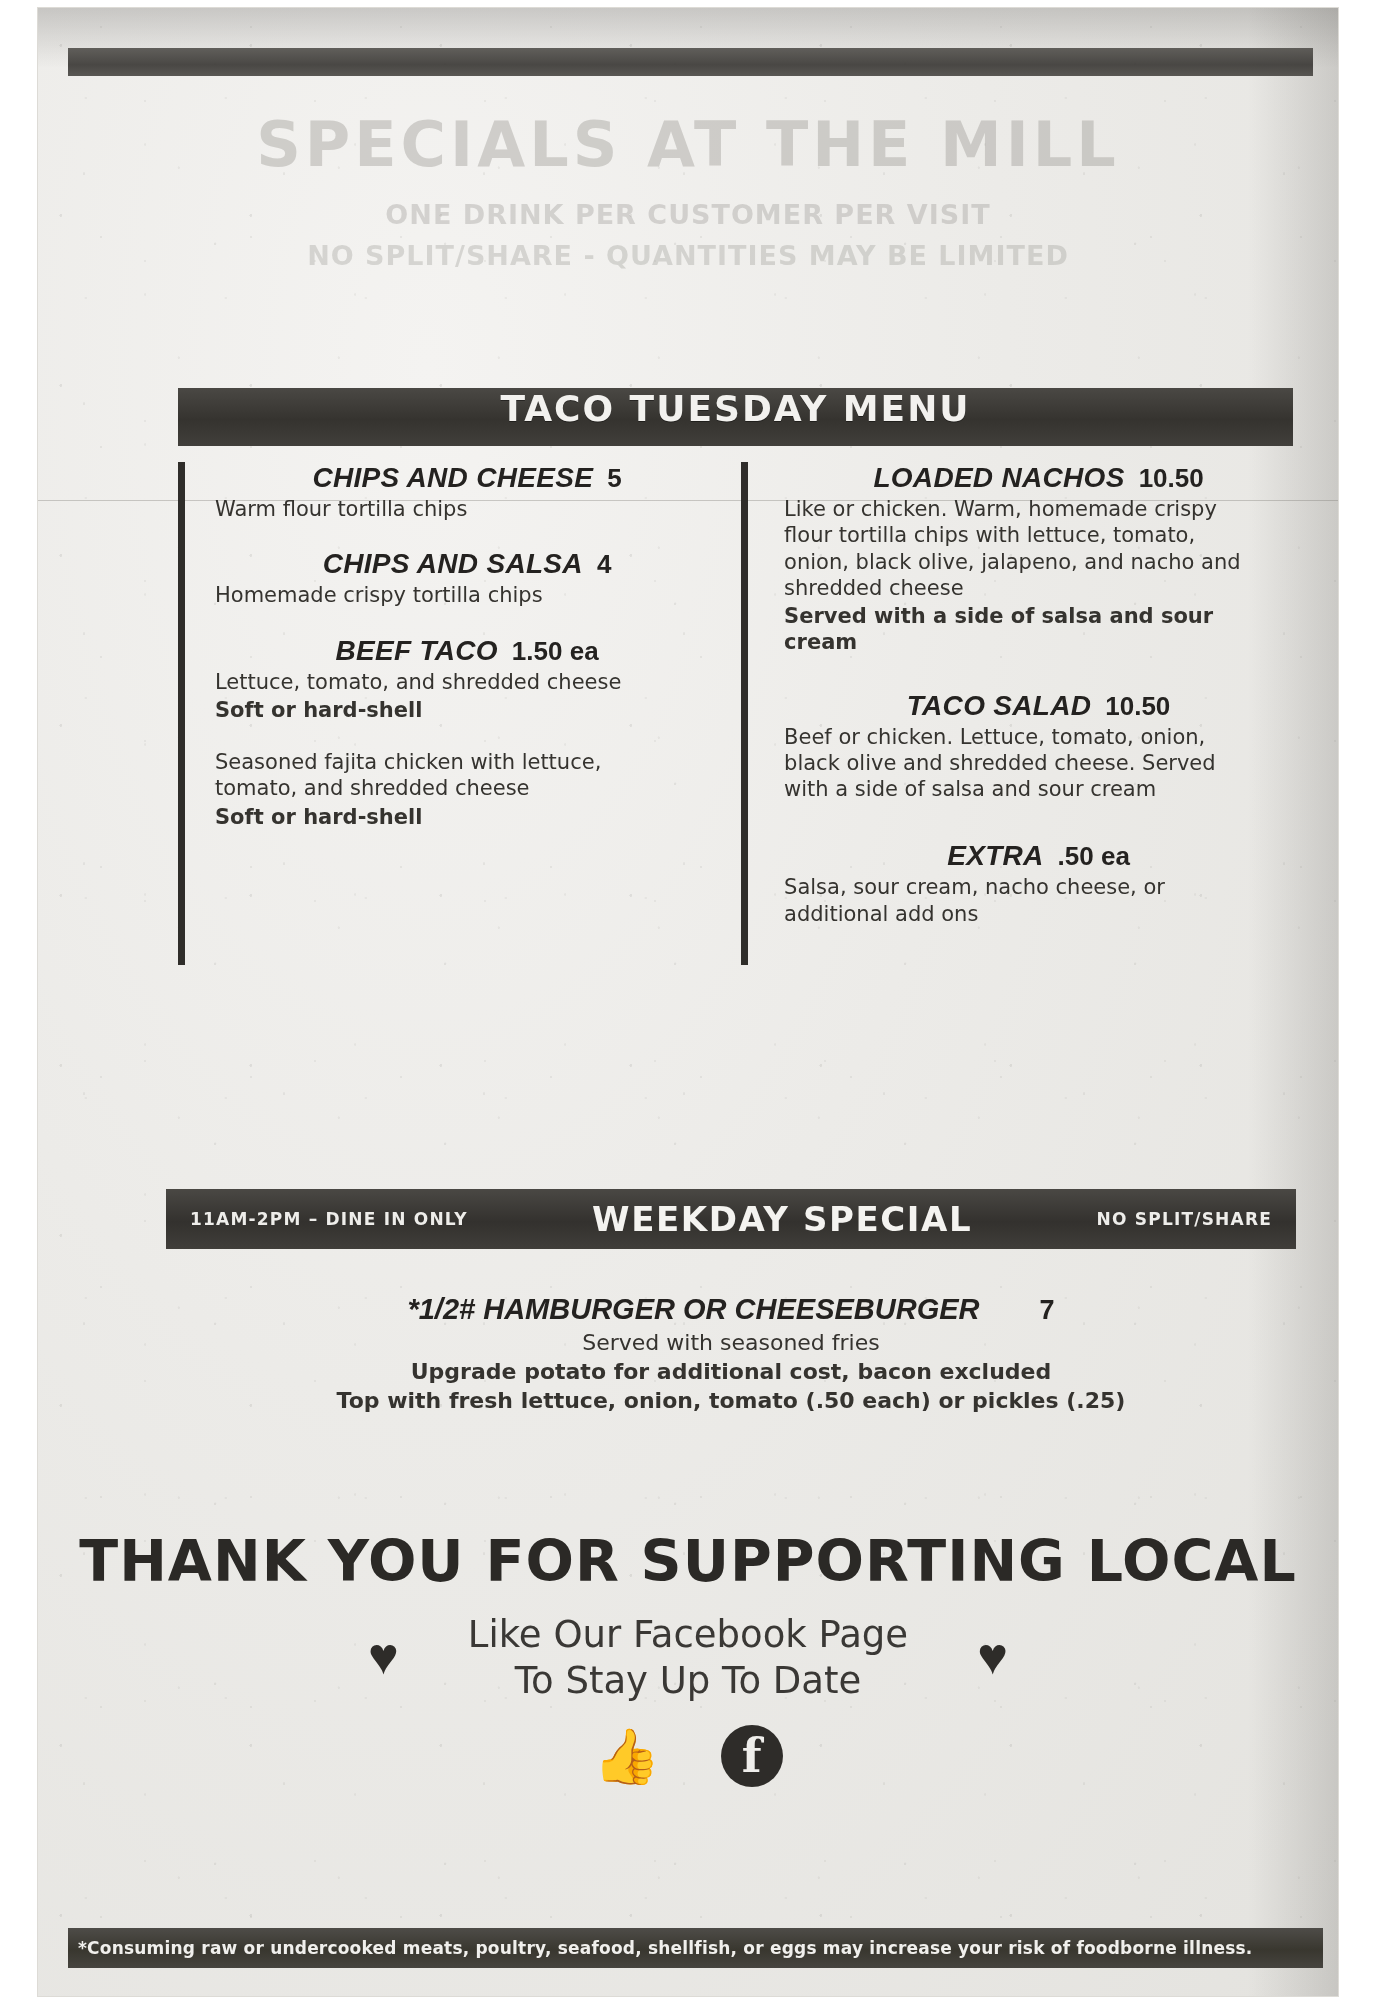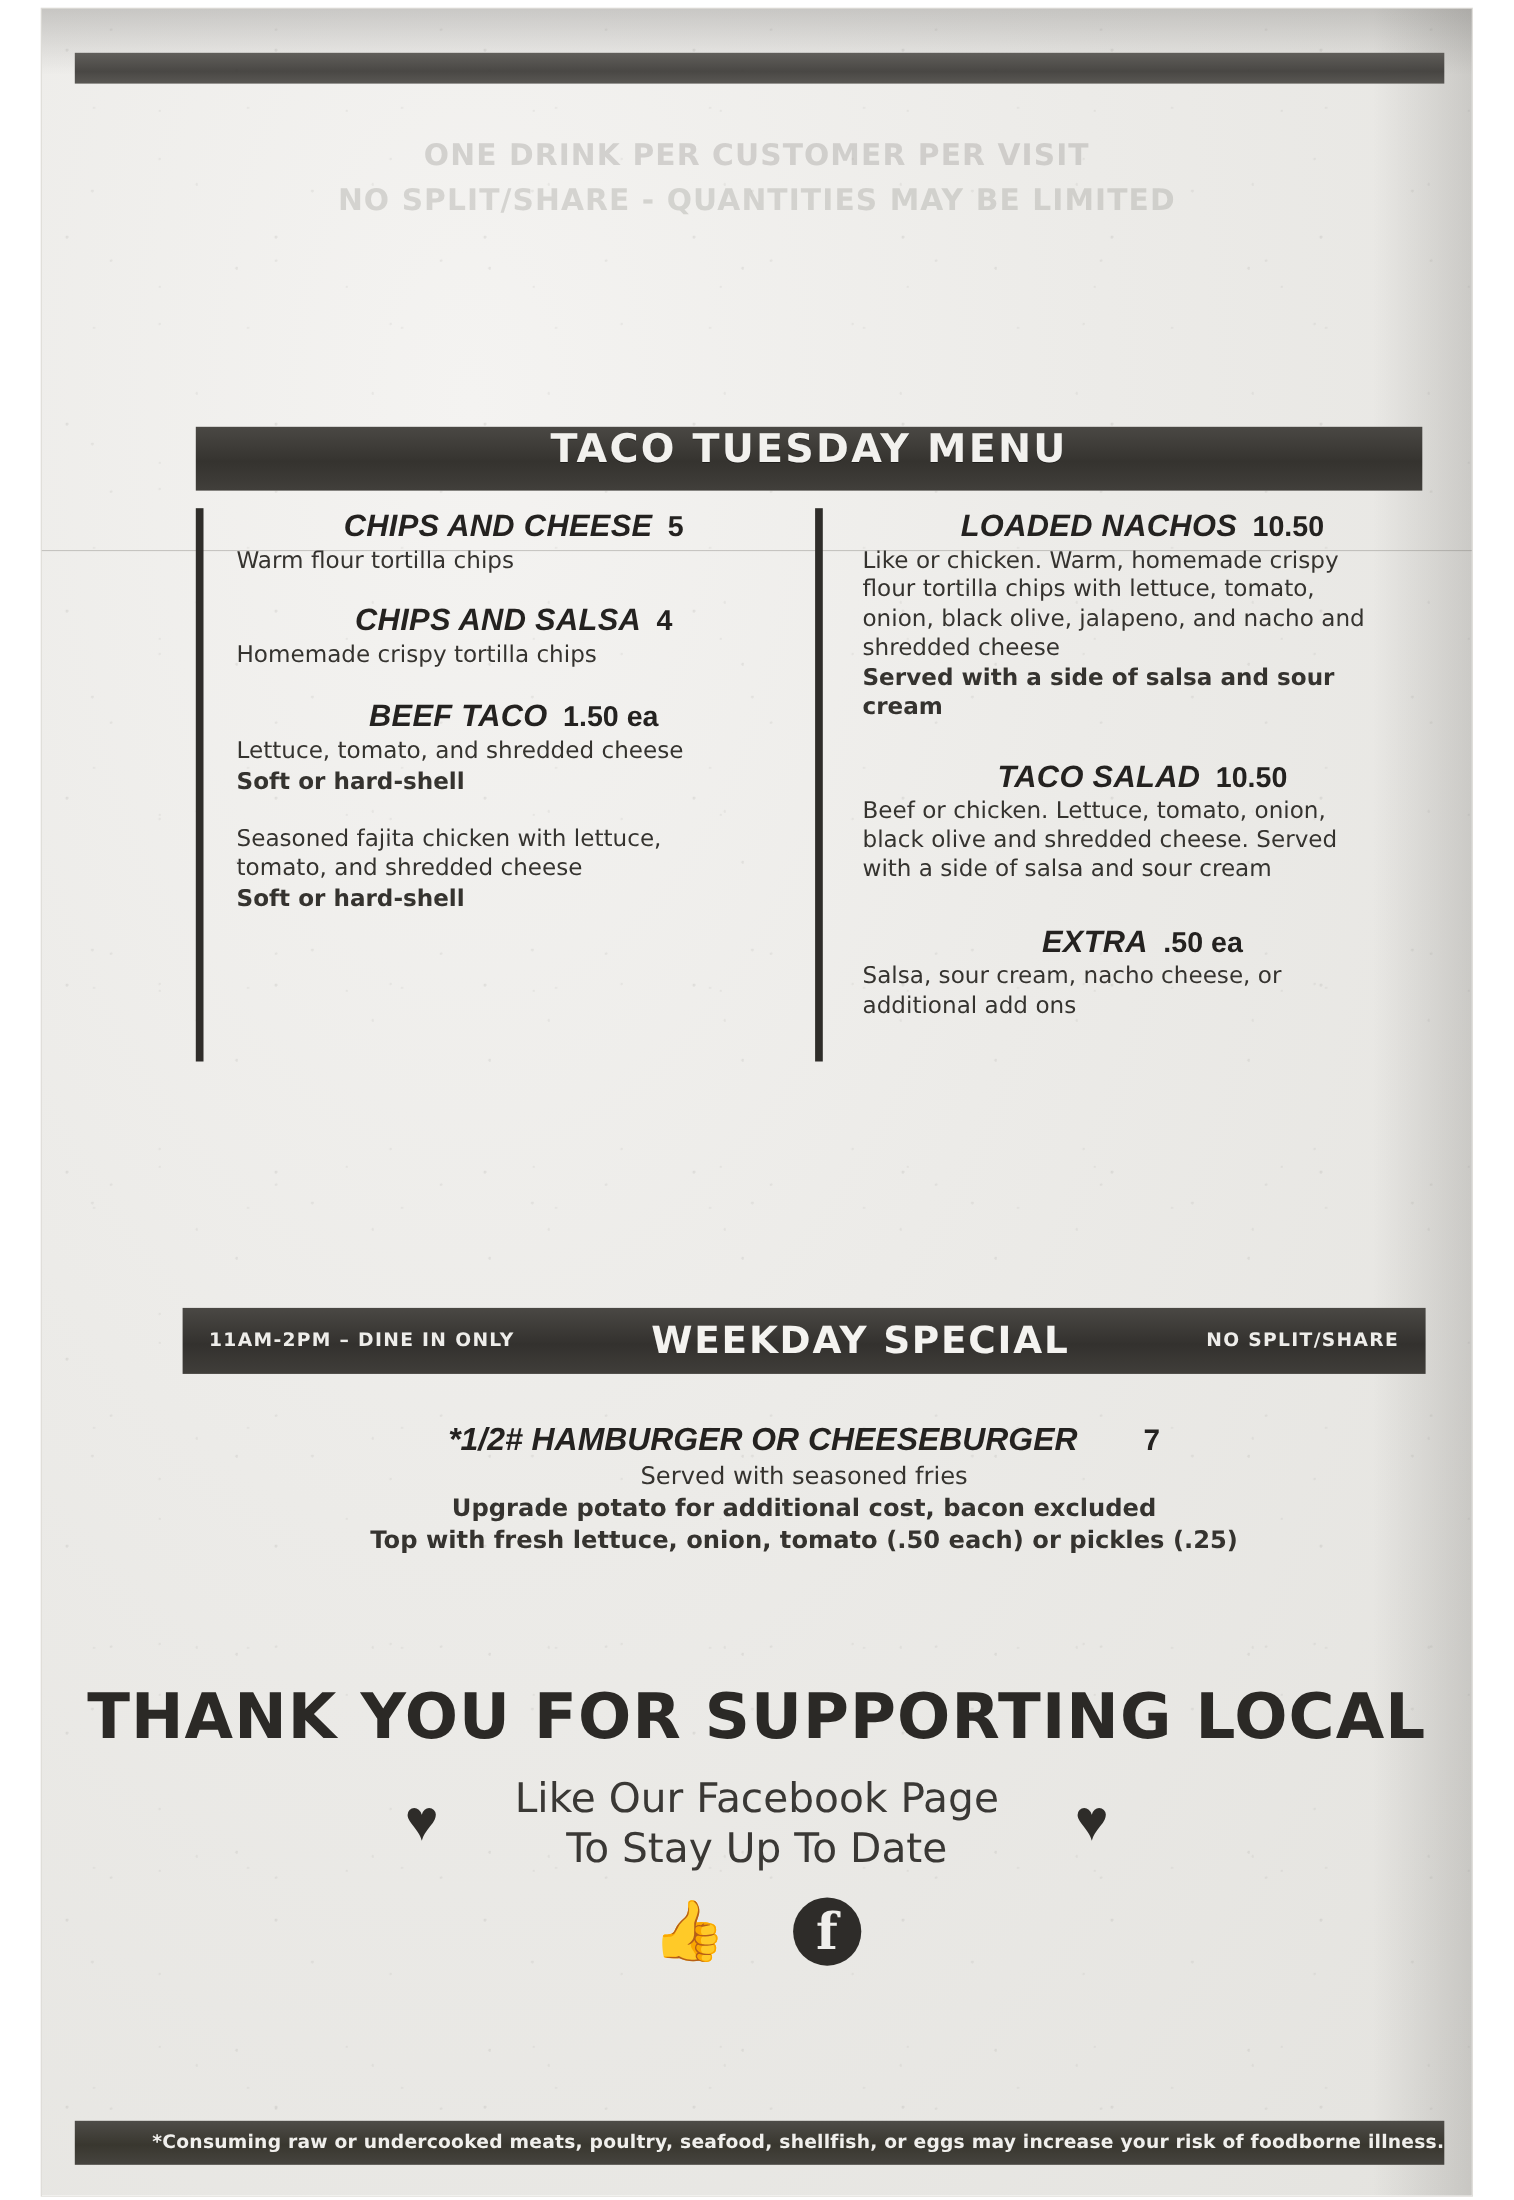--- a/index.html
+++ b/index.html
@@ -317,21 +317,22 @@
   }
 
   
   .footer-band {
     position: absolute;
     left: 30px; bottom: 28px;
     width: 1245px; height: 40px;
     background: linear-gradient(180deg, #4e4c48, #39372f 55%, #46443f);
     display: flex;
     align-items: center;
-    justify-content: flex-end;
+    justify-content: flex-start;
+    padding-left: 10px;
   }
   .footer-text {
     font-family: "DejaVu Sans", sans-serif;
     font-weight: 700;
     font-size: 17px;
     color: #f0efec;
     letter-spacing: .2px;
   }
 
   
@@ -348,20 +349,21 @@
   <div class="paper">
 
     <div class="shadow-top"></div>
     <div class="shadow-right"></div>
     <div class="speckle"></div>
     <div class="scanline"></div>
 
     <div class="top-band"></div>
 
     <div class="ghost-wrap">
+      <div class="ghost-title">SPECIALS AT THE MILL</div>
       <div class="ghost-sub">ONE DRINK PER CUSTOMER PER VISIT</div>
       <div class="ghost-sub2">NO SPLIT/SHARE   -   QUANTITIES MAY BE LIMITED</div>
     </div>
 
     <div class="menu-block">
       <div class="menu-header">
         <div class="title">TACO TUESDAY MENU</div>
       </div>
 
       <div class="menu-body">

